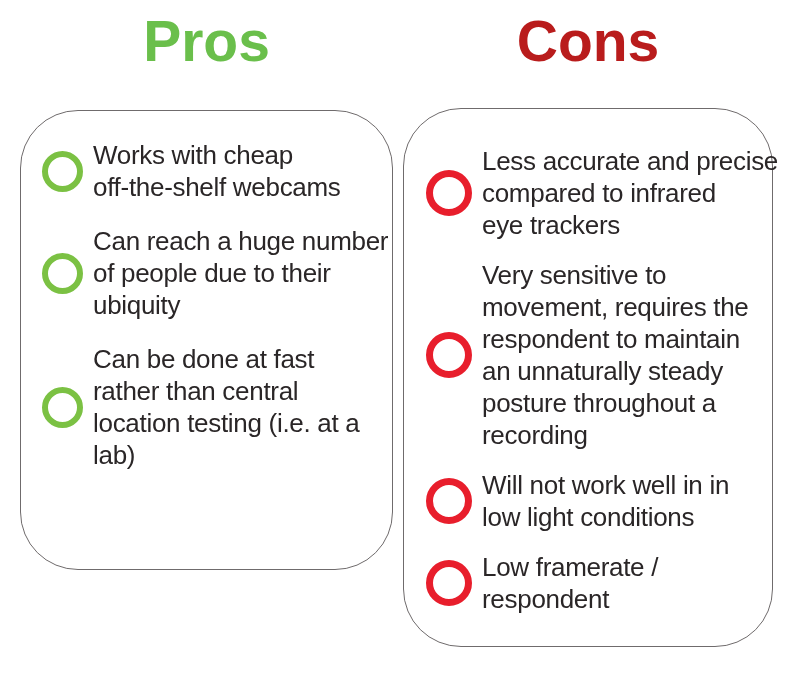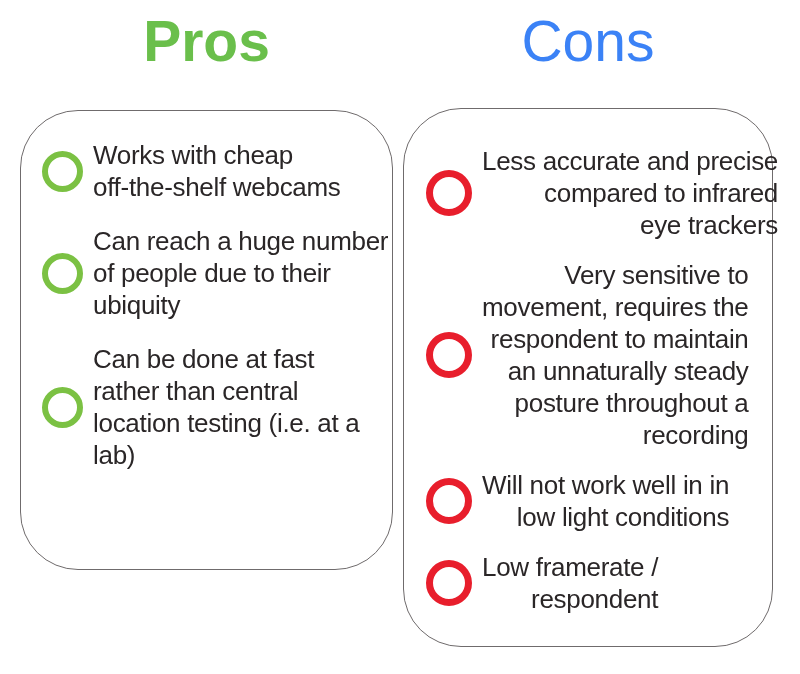--- a/index.html
+++ b/index.html
@@ -40,21 +40,20 @@
     left: 20px; top: 110px;
     width: 373px; height: 460px;
     padding: 28px 30px 0 21px;
     gap: 22px;
   }
   #cons-panel {
     left: 403px; top: 108px;
     width: 370px; height: 539px;
     padding: 36px 10px 17px 22px;
     gap: 18px;
-    text-align: right;
   }
 
   .row {
     display: flex;
     align-items: center;
   }
   .bullet {
     flex: none;
     box-sizing: border-box;
     border-radius: 50%;
@@ -74,21 +73,21 @@
     letter-spacing: -0.3px;
     color: var(--text, #2a2627);
     white-space: pre;
   }
 </style>
 </head>
 <body style="--bg: #ffffff; --text: #2a2627; --panel-border: #6f6b6c;">
 
 <div class="canvas">
   <div class="title" id="pros-title" style="color: rgb(106, 191, 75); font-weight: bold;">Pros</div>
-  <div class="title" id="cons-title" style="color: #3b82f6;">Cons</div>
+  <div class="title" id="cons-title" style="color: #b91c1c; font-weight: bold;">Cons</div>
 
   <div class="panel pros" id="pros-panel">
       <div class="row">
     <span class="bullet" style="border-color: rgb(123, 193, 67);"></span>
     <span class="text">Works with cheap
 off-the-shelf webcams</span>
   </div>
       <div class="row">
     <span class="bullet" style="border-color: rgb(123, 193, 67);"></span>
     <span class="text">Can reach a huge number

